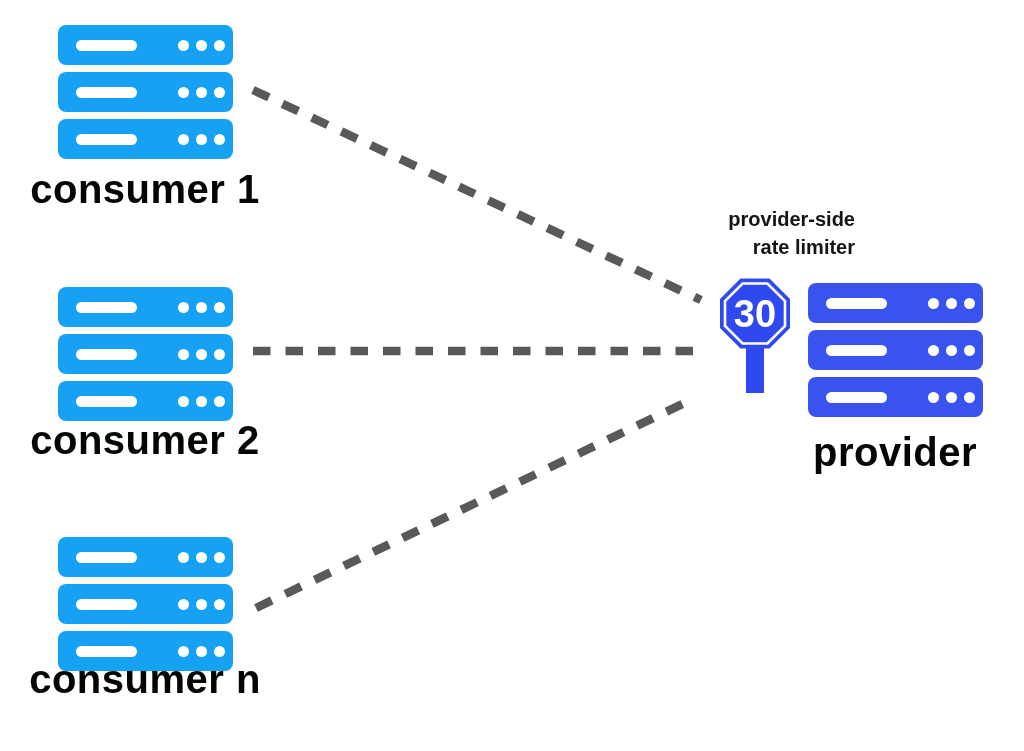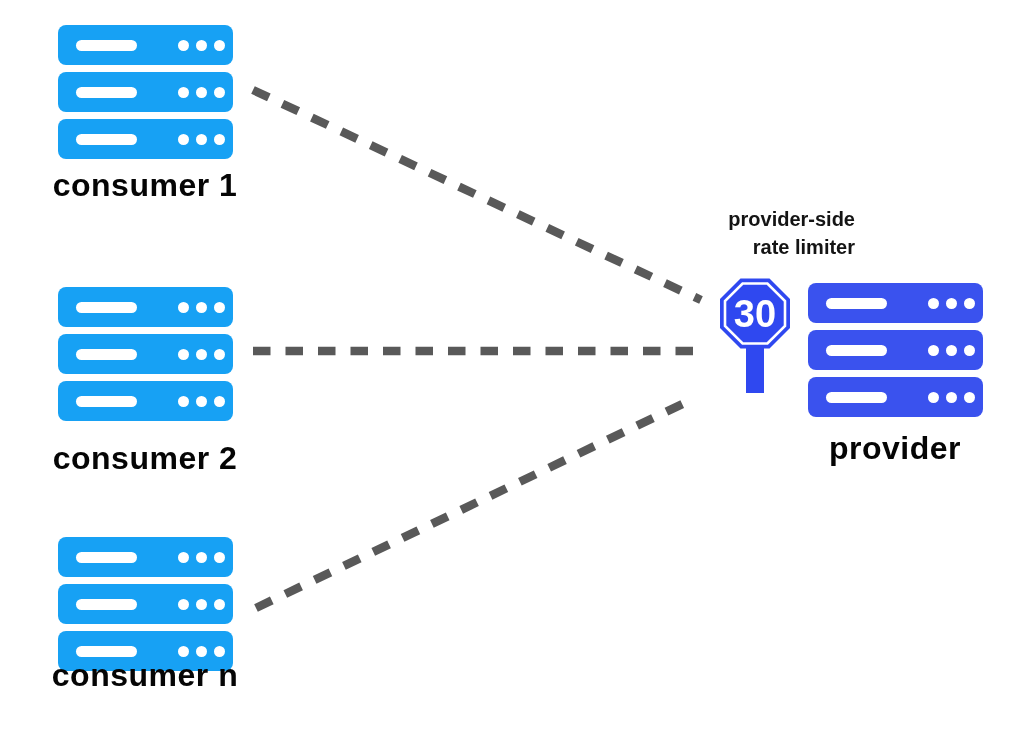--- a/index.html
+++ b/index.html
@@ -57,21 +57,21 @@
     width: 11px;
     height: 11px;
     border-radius: 50%;
     background: #ffffff;
   }
   
   .node-label {
     position: absolute;
     width: 280px;
     text-align: center;
-    font-size: 32px;
+    font-size: 40px;
     font-weight: bold;
     color: #050505;
     letter-spacing: 0.5px;
     white-space: nowrap;
   }
   .limiter-title {
     position: absolute;
     left: 655px;
     top: 205px;
     width: 200px;
@@ -145,21 +145,21 @@
     </div>
     <div class="server-row">
       <span class="server-bar"></span>
       <span class="server-dots">
           <span class="dot"></span>
           <span class="dot"></span>
           <span class="dot"></span>
         </span>
     </div>
   </div>
-  <div class="node-label" style="left:5px; top:440px;">consumer 2</div>
+  <div class="node-label" style="left:5px; top:418px;">consumer 2</div>
 
   <div class="stack consumer" style="left:58px; top:537px;">
     <div class="server-row">
       <span class="server-bar"></span>
       <span class="server-dots">
           <span class="dot"></span>
           <span class="dot"></span>
           <span class="dot"></span>
         </span>
     </div>

